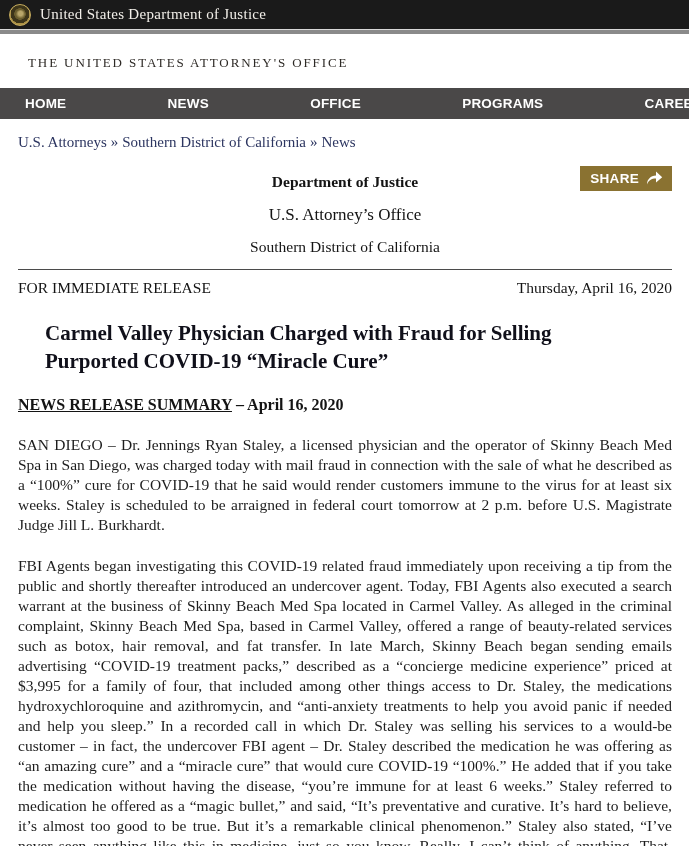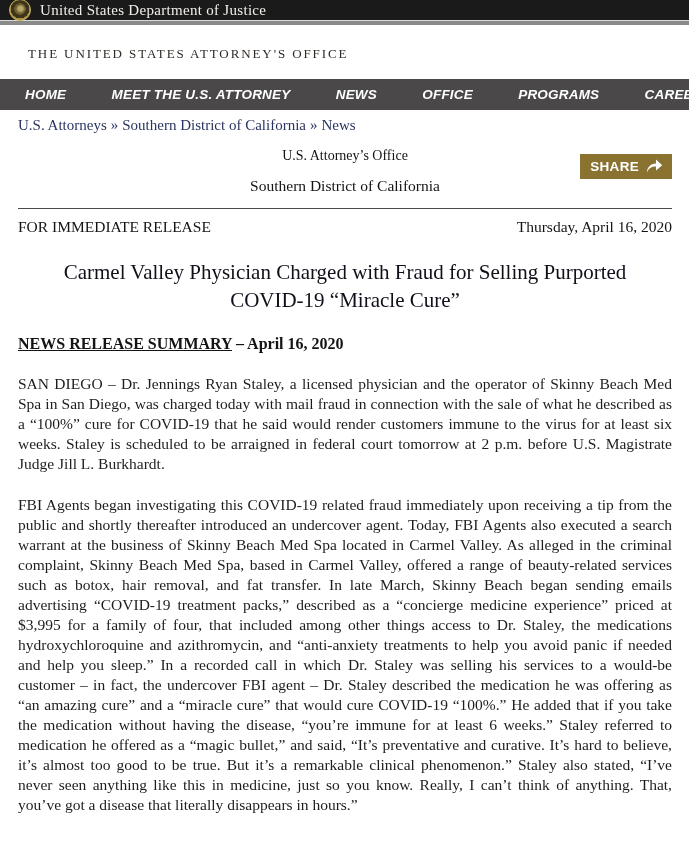--- a/index.html
+++ b/index.html
@@ -6,21 +6,21 @@
   html, body { width: 689px; }
   body {
     width: 689px; height: 846px; overflow: hidden;
     background: #ffffff;
     font-family: "Liberation Serif", "DejaVu Serif", serif;
     color: #1d1d1d;
   }
 
   
   .topbar {
-    height: 20px; background: #1a1a1a;
+    height: 29px; background: #1a1a1a;
     display: flex; align-items: center; gap: 9px;
     padding-left: 9px;
   }
   .seal {
     width: 22px; height: 22px; border-radius: 50%;
     background: radial-gradient(circle at 50% 45%, #6b5e2e 0 38%, #3d351a 39% 62%, #a98f45 63% 78%, #7a6530 79% 100%);
     border: 1px solid #c5ab5d;
     position: relative; flex: 0 0 auto;
   }
   .seal::after {
@@ -41,62 +41,62 @@
   .masthead-line2 {
     margin-top: 7px; font-size: 23px; letter-spacing: 2.4px; color: #201f1e;
     display: flex; align-items: baseline;
   }
   .masthead-of {
     font-style: italic; font-size: 27px; letter-spacing: 0;
     margin: 0 6px 0 8px; color: #2a2928;
   }
 
   
-  .nav { margin-top: 17px; height: 31px; background: #4a4848; overflow: hidden; display: flex; align-items: center; font-style: italic; }
+  .nav { margin-top: 17px; height: 31px; background: #4a4848; overflow: hidden; display: flex; align-items: center; }
   .nav-inner {
     display: flex; justify-content: space-between; align-items: center;
     width: 712px; padding-left: 25px; flex: 0 0 auto;
   }
   .nav-item {
     font-family: "Liberation Sans", sans-serif; font-weight: bold;
     font-size: 13.5px; color: #ffffff; white-space: nowrap; letter-spacing: .2px;
     cursor: pointer;
   }
 
   
   .content { padding: 0 17px 0 18px; }
 
-  .breadcrumb { margin-top: 7px; font-size: 15px; color: #2c3560; }
+  .breadcrumb { margin-top: 15px; font-size: 15px; color: #2c3560; }
   .breadcrumb a { color: #2c3560; text-decoration: none; cursor: pointer; }
   .crumb-sep { color: #2c3560; padding: 0 4px; }
 
   .release-header { position: relative; text-align: center; margin-top: 9px; }
   .rh-agency { font-size: 15.5px; font-weight: bold; padding-top: 13px; color: #141414; }
-  .rh-office { font-size: 14px; margin-top: 14px; color: #141414; }
+  .rh-office { font-size: 17px; margin-top: 14px; color: #141414; }
   .rh-district { font-size: 15.5px; margin-top: 13px; color: #141414; }
 
   .share-btn {
     position: absolute; top: 6px; right: 0;
     background: #8a7231; color: #ffffff;
     font-family: "Liberation Sans", sans-serif; font-weight: bold; font-size: 13.5px;
     padding: 5px 9px 5px 10px; display: flex; align-items: center; gap: 7px;
     border: none; cursor: pointer; letter-spacing: .3px;
   }
   .share-icon svg { display: block; }
 
   .rule { border: none; border-top: 1px solid #4b4b4b; margin-top: 13px; }
 
   .meta-row {
     display: flex; justify-content: space-between; align-items: center;
     margin-top: 9px; font-size: 15.5px; color: #141414;
   }
 
   .article-title {
     margin: 23px auto 0; max-width: 600px;
-    font-size: 21px; font-weight: normal; text-align: center;
+    font-size: 21px; font-weight: bold; text-align: left;
     line-height: 1.32; color: #10101a;
   }
 
   .summary-line { margin-top: 21px; font-size: 16px; font-weight: bold; color: #141414; }
   .summary-label { text-decoration: underline; }
 
   .body-para {
     margin-top: 21px; font-size: 15.5px; line-height: 20px;
     text-align: justify; color: #1d1d1d;
   }
@@ -111,35 +111,35 @@
 <div class="topbar-underline-a"></div>
 <div class="topbar-underline-b"></div>
 
 <section class="masthead">
   <div class="masthead-line1">THE UNITED STATES ATTORNEY'S OFFICE</div>
 </section>
 
 <nav class="nav">
   <div class="nav-inner">
     <span class="nav-item">HOME</span>
-    <span class="nav-item">MEET THE U.S. ATTORNEY</span>
     <span class="nav-item">NEWS</span>
     <span class="nav-item">OFFICE</span>
     <span class="nav-item">PROGRAMS</span>
     <span class="nav-item">CAREERS</span>
   </div>
 </nav>
 
 <main class="content">
 
   <div class="breadcrumb">
     <a>U.S. Attorneys</a><span class="crumb-sep">»</span><a>Southern District of California</a><span class="crumb-sep">»</span><a>News</a>
   </div>
 
   <div class="release-header">
+    <div class="rh-agency">Department of Justice</div>
     <div class="rh-office">U.S. Attorney’s Office</div>
     <div class="rh-district">Southern District of California</div>
     <button class="share-btn">
       <span>SHARE</span>
       <span class="share-icon">
         <svg width="17" height="15" viewBox="0 0 17 15">
           <path d="M10 4.6 10 0.6 16.2 6.2 10 11.6 10 7.6 C 5.4 7.6 2.6 9.6 1 13.4 C 1.2 8.4 4.4 4.9 10 4.6 Z" fill="#ffffff"></path>
         </svg>
       </span>
     </button>

